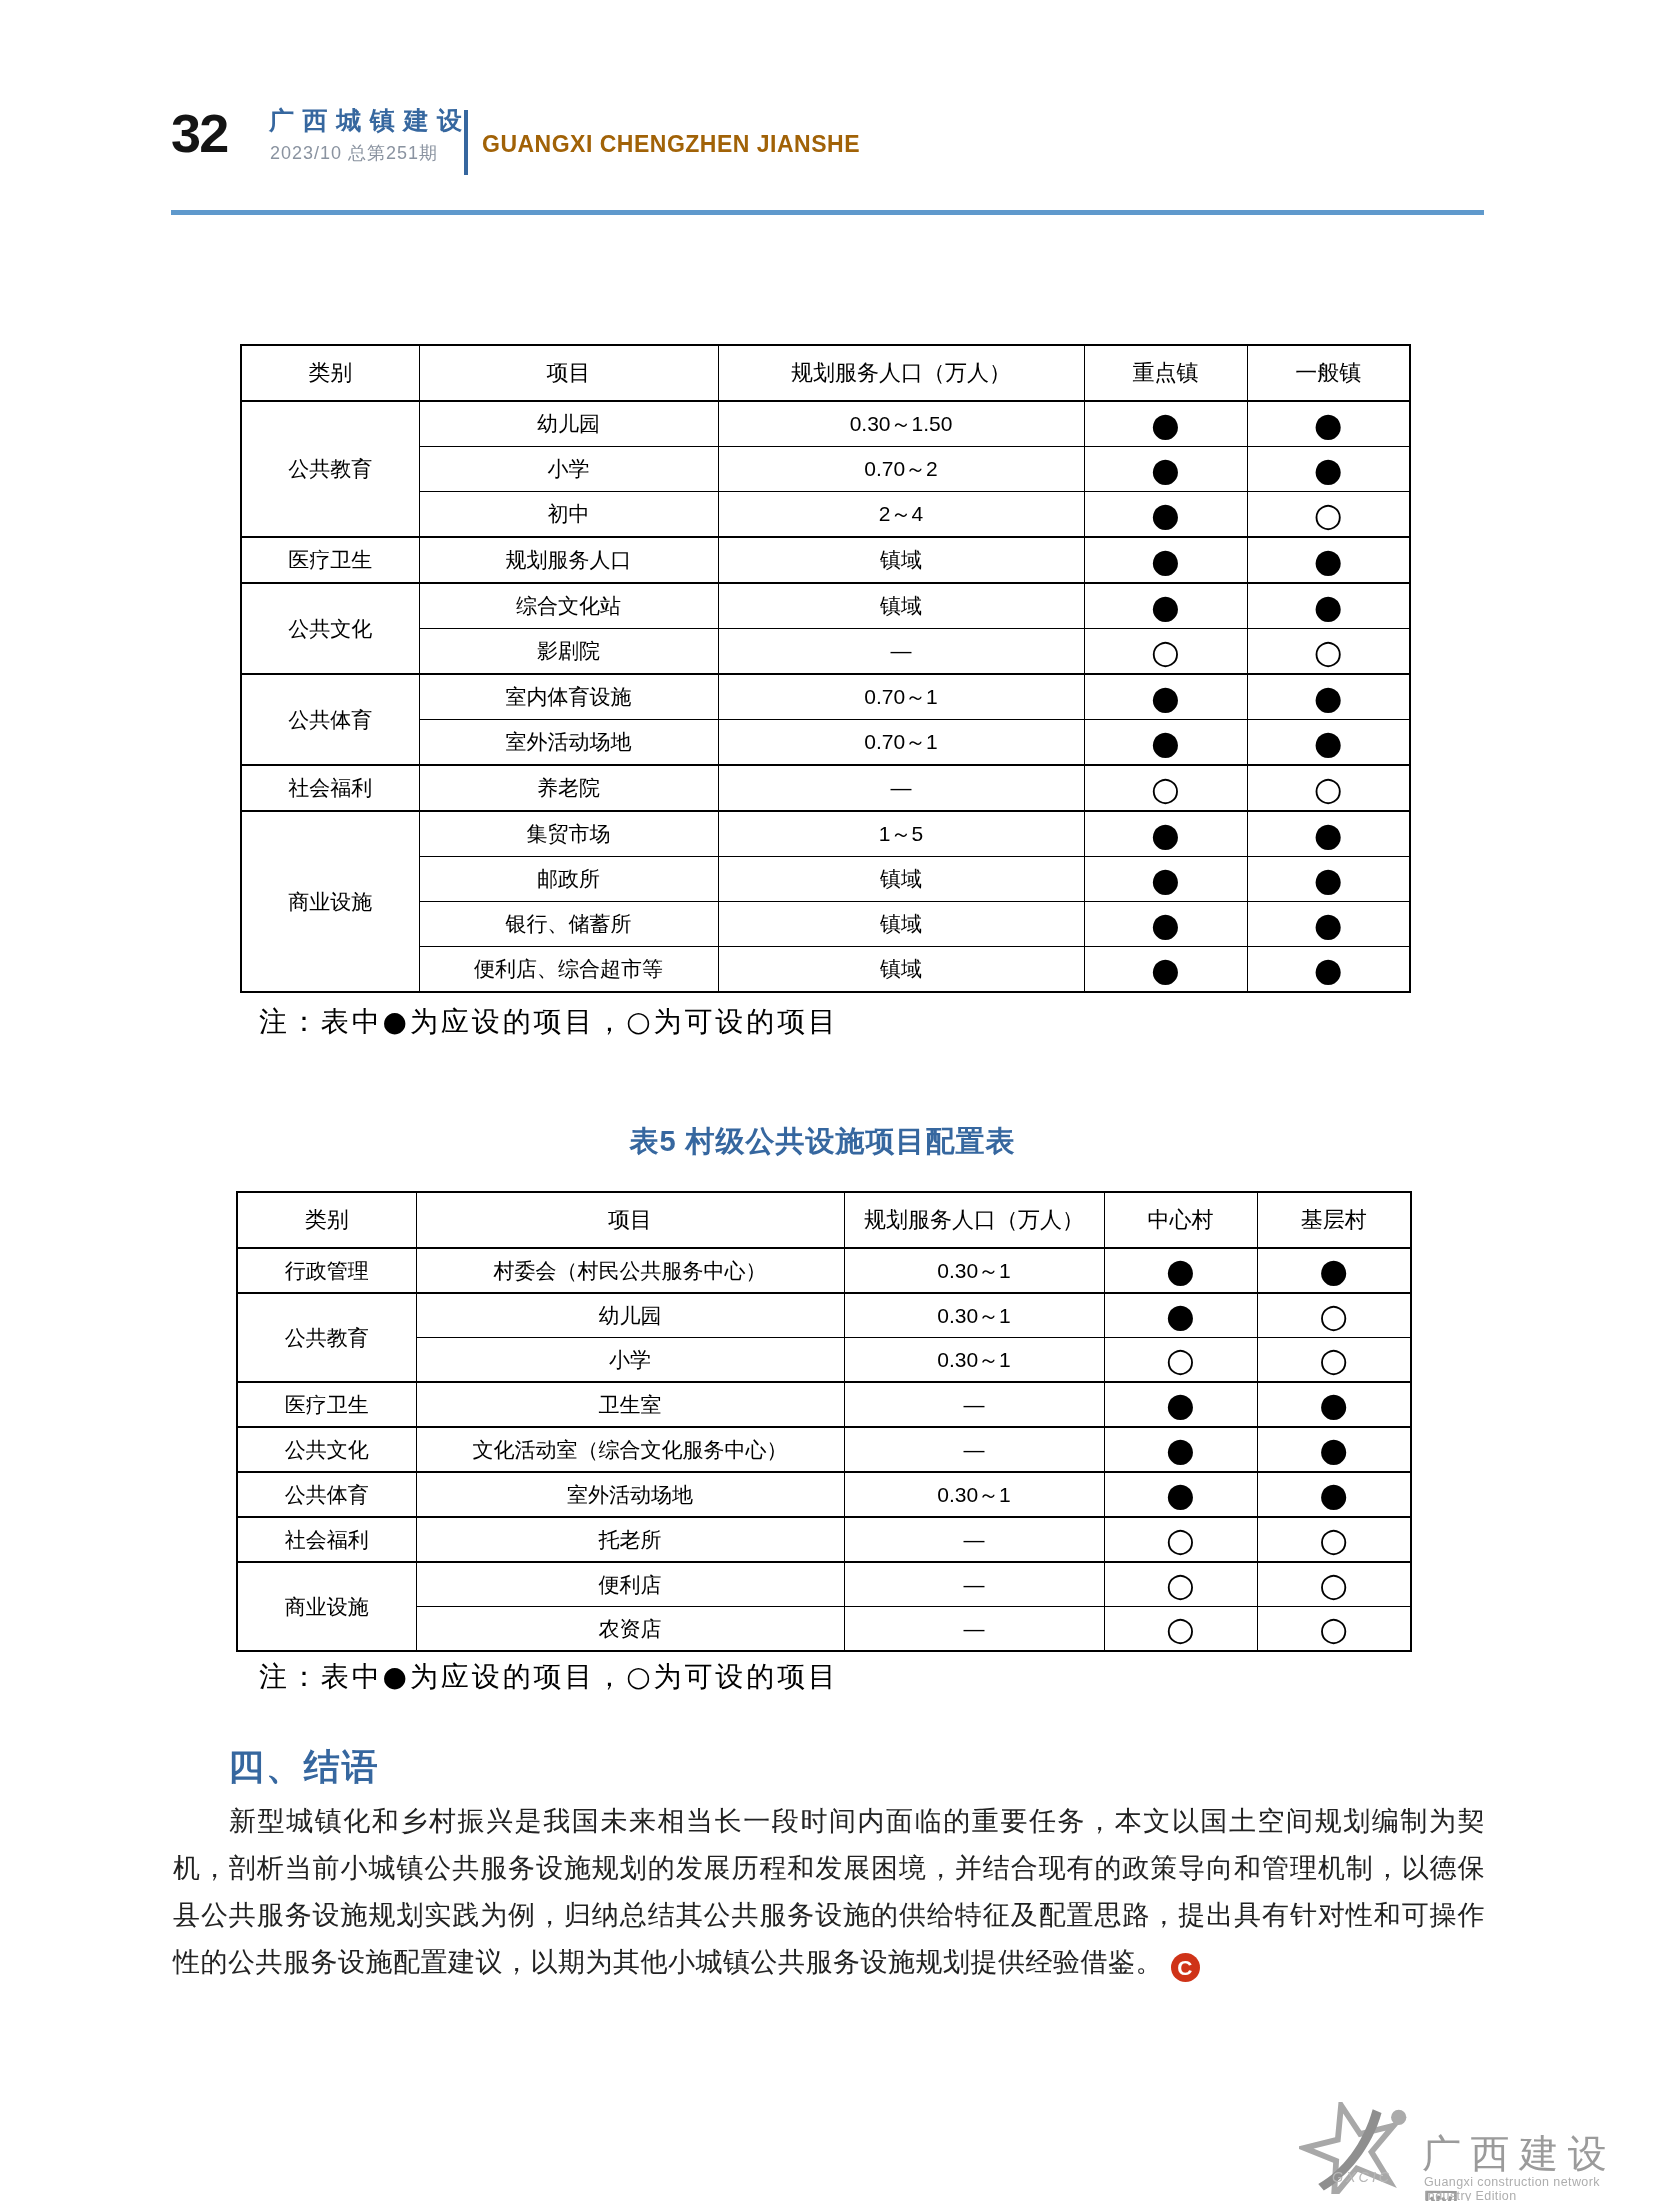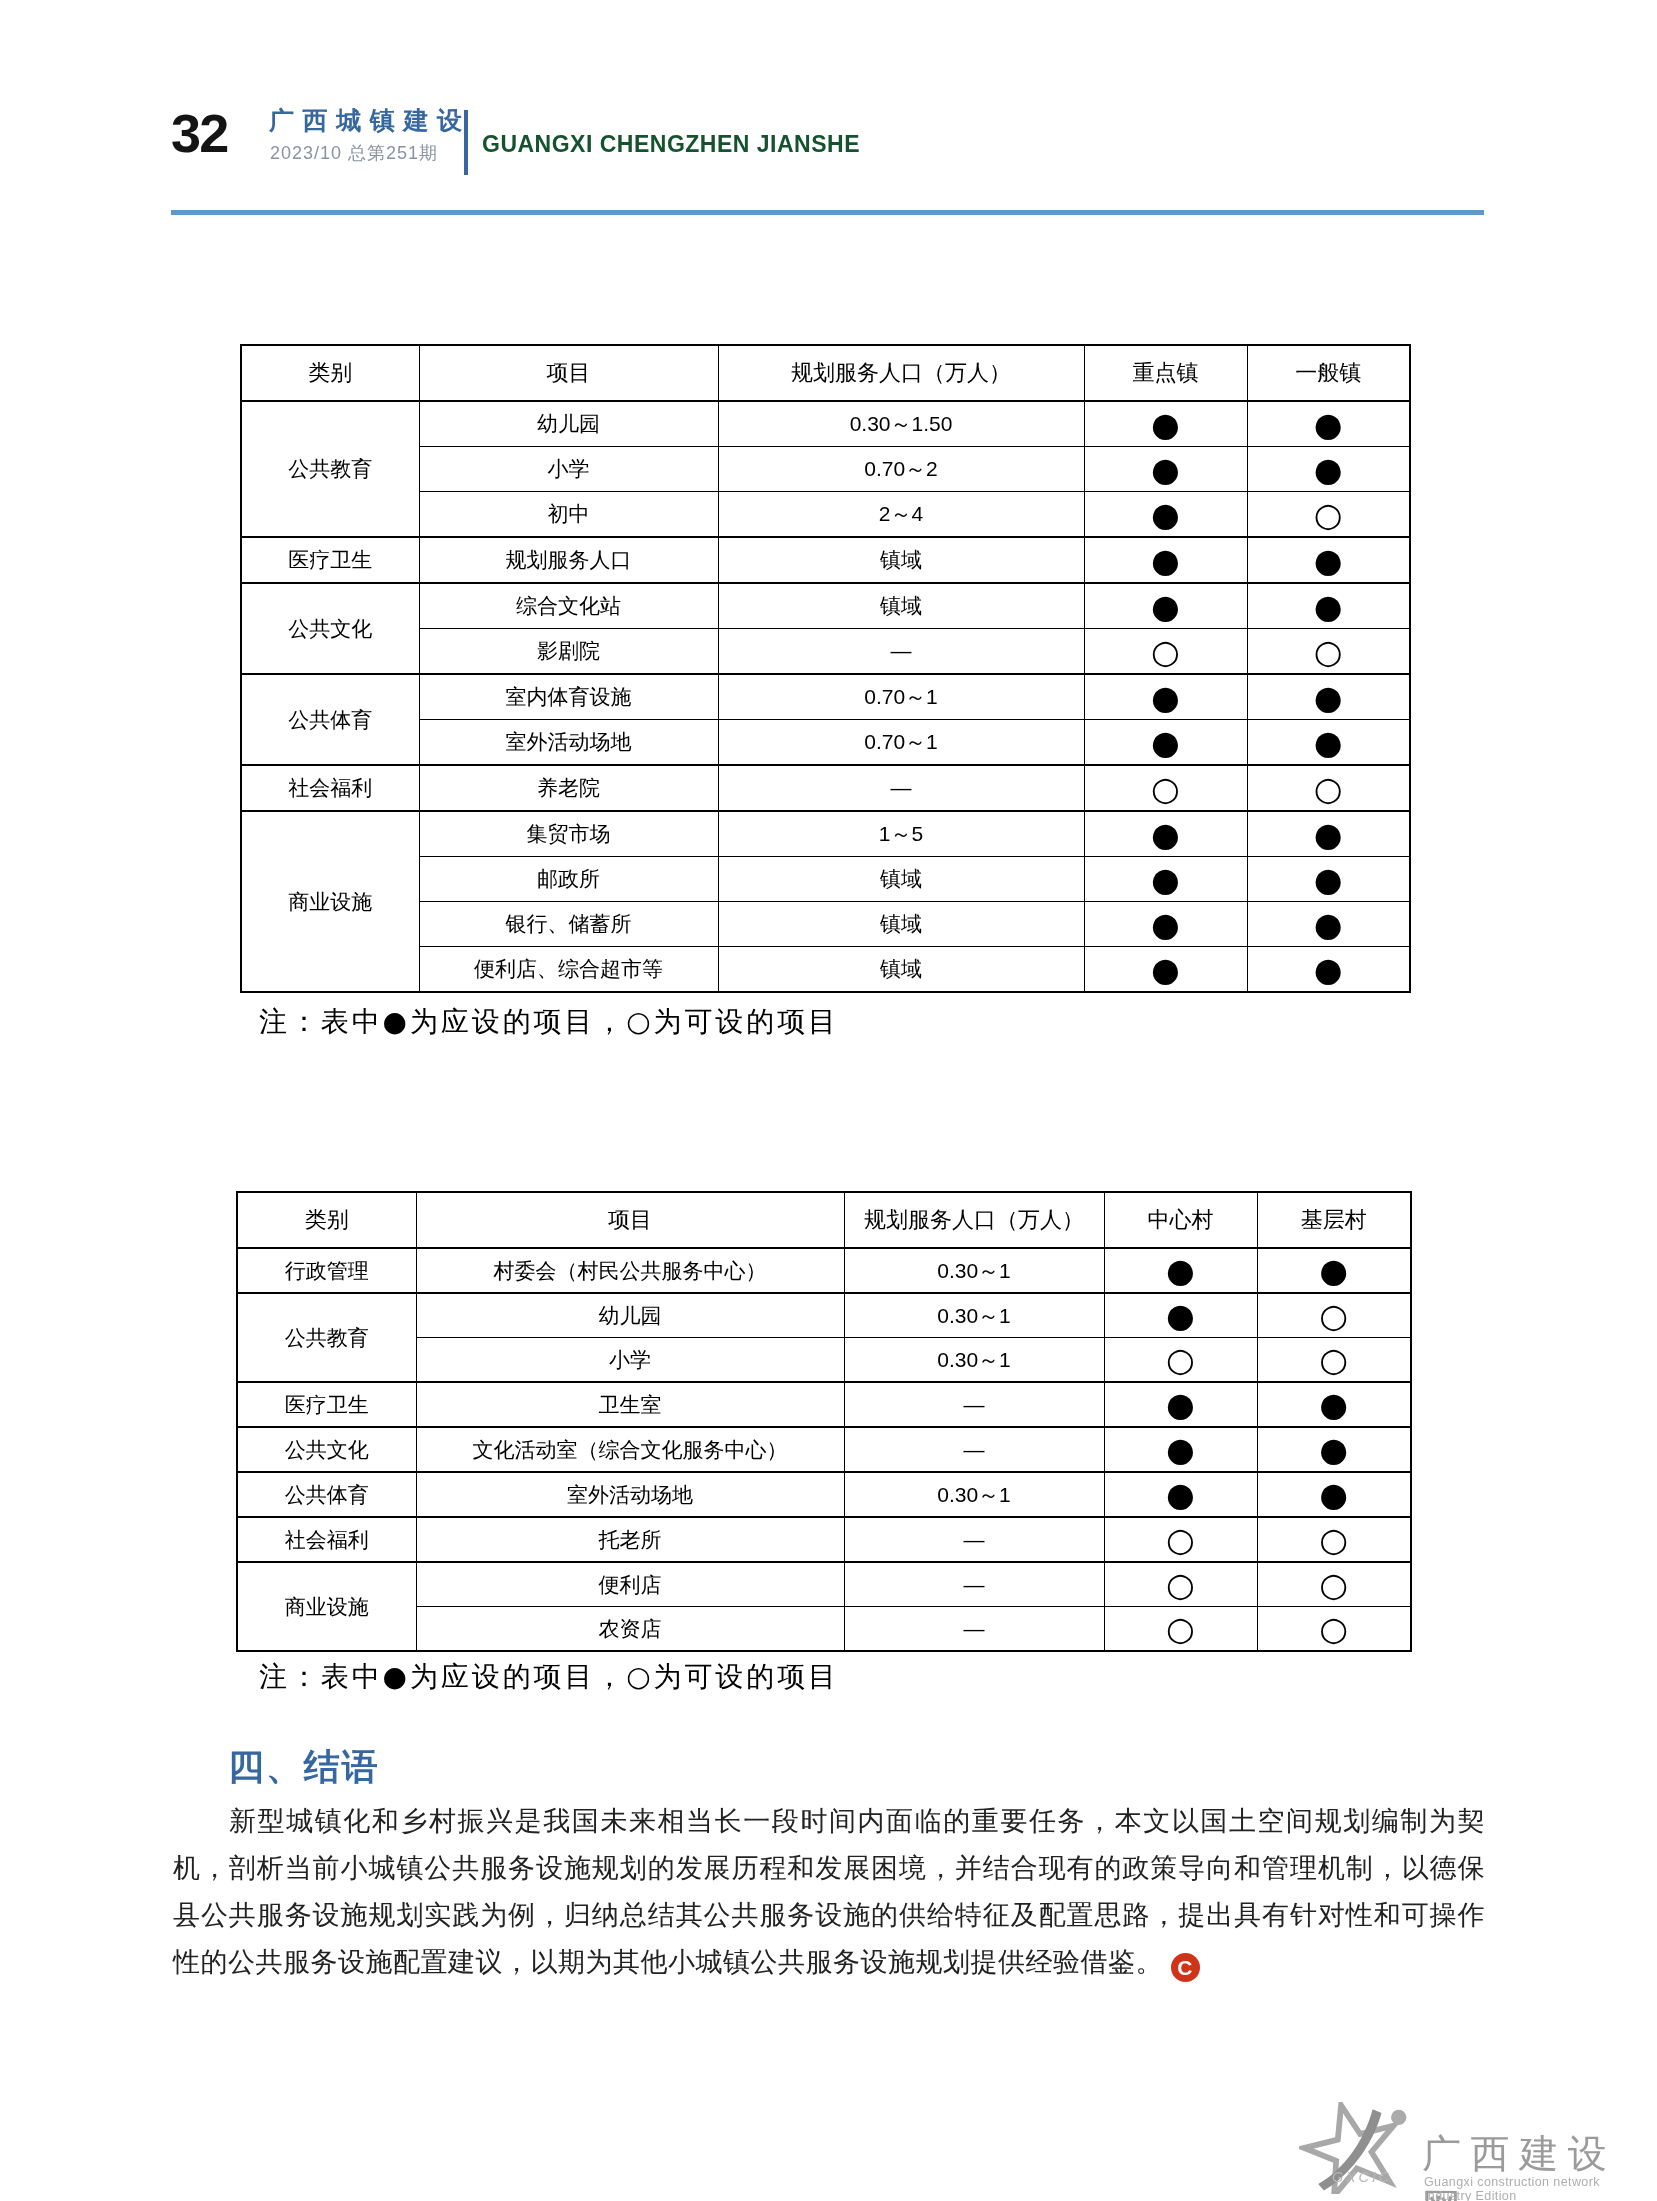--- a/index.html
+++ b/index.html
@@ -5,21 +5,21 @@
   html,body { margin:0; padding:0; background:#ffffff; }
   .page {
     position:relative; width:1657px; height:2202px; background:#ffffff;
     font-family:"Liberation Sans", sans-serif; overflow:hidden; margin:0 auto;
   }
   
   .pagenum { position:absolute; left:171px; top:102px; font-size:54px; font-weight:bold; color:#141414; letter-spacing:-1.9px; }
   .jcn { position:absolute; left:269px; top:104px; font-size:25px; font-weight:bold; color:#36679f; letter-spacing:8.6px; }
   .jissue { position:absolute; left:270px; top:141px; font-size:18px; color:#8a93a0; letter-spacing:1px; }
   .vbar { position:absolute; left:464px; top:110px; width:3.8px; height:65px; background:#36679f; }
-  .jen { position:absolute; left:482px; top:131px; font-size:23px; font-weight:bold; color:#14532d; letter-spacing:0.5px; }
+  .jen { position:absolute; left:482px; top:131px; font-size:23px; font-weight:bold; color:#a16207; letter-spacing:0.5px; }
   .hrule { position:absolute; left:171px; top:210px; width:1313px; height:4.8px; background:#5f99cc; }
 
   
   .tbl-title { position:absolute; text-align:center; font-size:29px; font-weight:bold; color:#36679f; letter-spacing:1px; }
   #t4title { left:240px; top:291px; width:1169px; }
   #t5title { left:236px; top:1122px; width:1173px; }
 
   
   .cfg { border-collapse:collapse; table-layout:fixed; background:#fff; border:2.9px solid #000; }
   .cfg th, .cfg td { border:1.9px solid #000; padding:0 1.9px; text-align:center; vertical-align:middle;
@@ -165,20 +165,21 @@
       <tr>
         <td>便利店、综合超市等</td>
         <td>镇域</td>
         <td class="d">●</td>
         <td class="d">●</td>
       </tr>
     </tbody>
   </table>
   <div class="note" id="note1">注：表中●为应设的项目，○为可设的项目</div>
 
+  <div class="tbl-title" id="t5title">表5 村级公共设施项目配置表</div>
   <table class="cfg" id="t5">
     <colgroup>
       <col style="width:179px">
         <col style="width:428px">
         <col style="width:260px">
         <col style="width:153px">
         <col style="width:154px">
     </colgroup>
     <thead>
       <tr>

